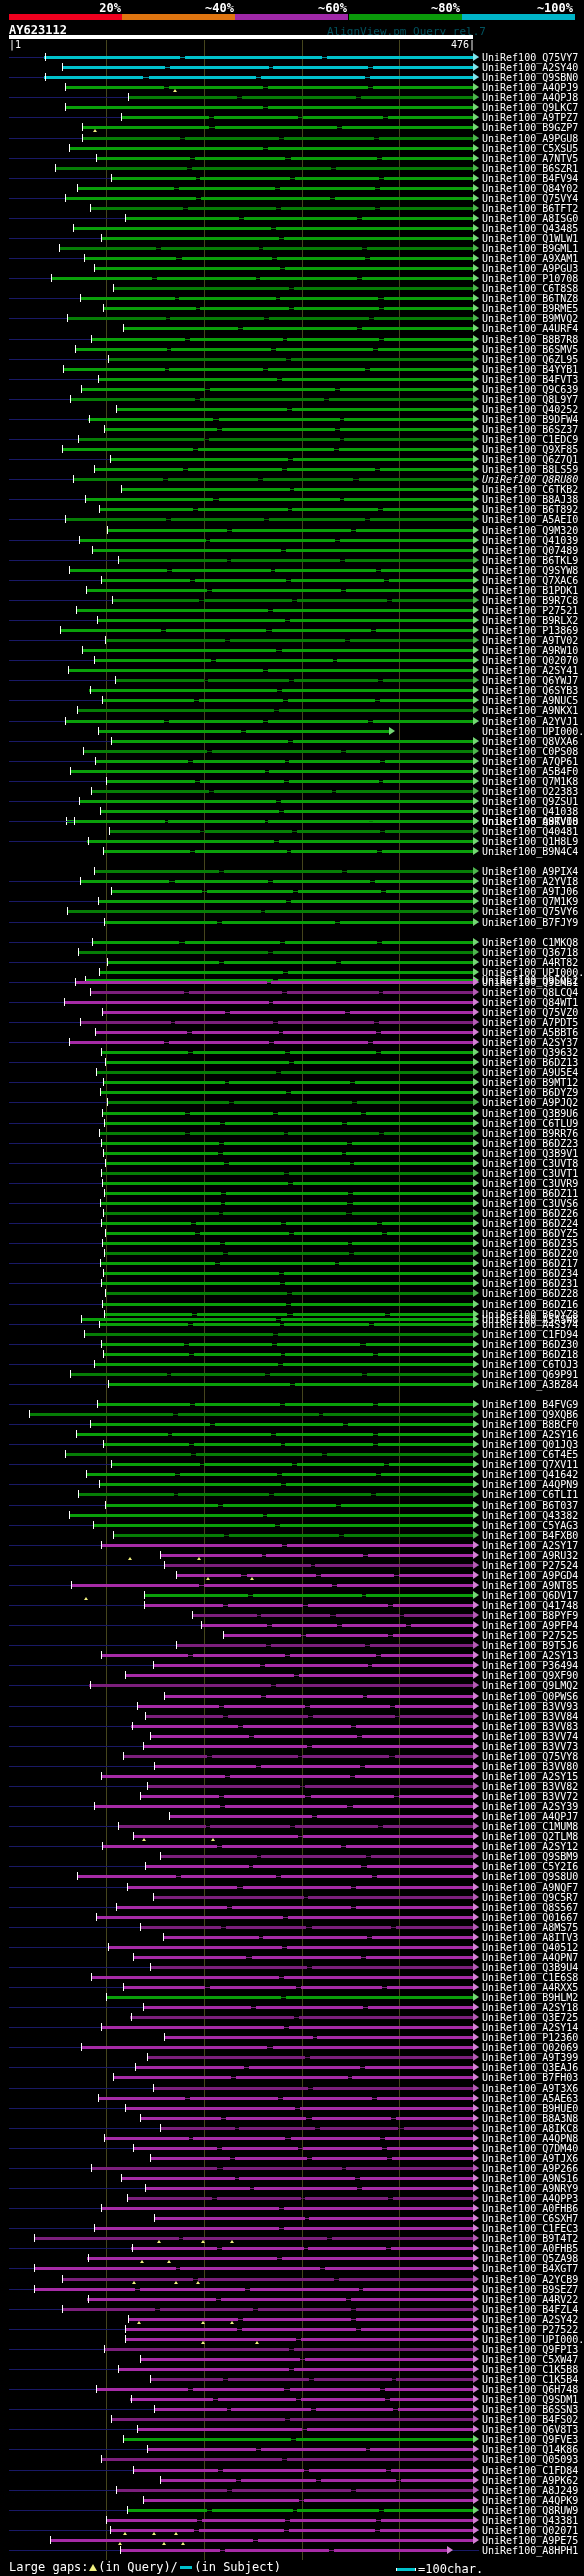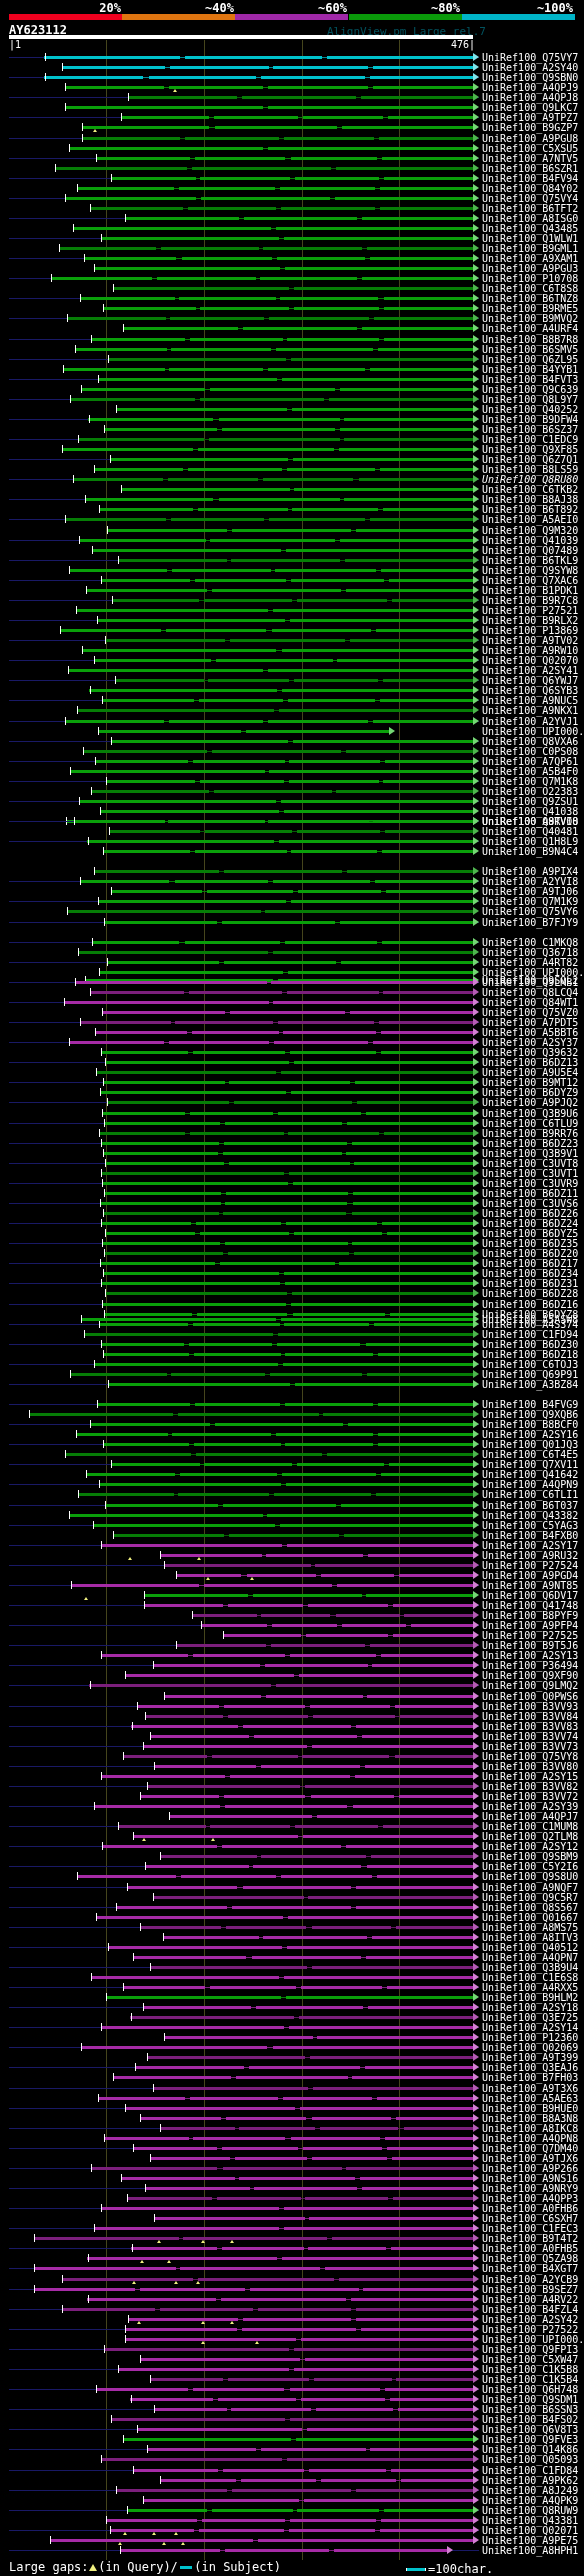--- a/index.html
+++ b/index.html
@@ -19,42 +19,42 @@
   .stripe{position:absolute;left:9.1px;top:4.6px;height:1.8px;background:#191965;}
   .thin{position:absolute;top:4.6px;height:1.8px;}
   .thick{position:absolute;top:3.7px;height:3.7px;}
   .tick{position:absolute;top:0.9px;width:0.9px;height:8.2px;background:#fff;}
   .arrow{position:absolute;top:0.9px;width:0;height:0;border-top:4.6px solid transparent;border-bottom:4.6px solid transparent;}
   .gapmark{position:absolute;top:7.3px;width:0;height:0;border-left:2.7px solid transparent;border-right:2.7px solid transparent;border-bottom:3.7px solid #f0f080;}
   .row-label{position:absolute;left:482px;top:0px;font-size:10px;color:#fff;white-space:nowrap;}
   #footer-left{left:9.1px;top:2560px;font-size:12px;color:#fff;}
   #footer-left .tri{display:inline-block;width:0;height:0;border-left:4.6px solid transparent;border-right:4.6px solid transparent;border-bottom:7.3px solid #f0f080;margin:0 0.9px;}
   #footer-left .subj-dash{display:inline-block;width:12.8px;height:2.7px;background:#00c2cc;vertical-align:middle;margin:0 1.8px;}
-  #scale-legend{left:406px;top:2562px;font-size:12px;color:#fff;}
+  #scale-legend{left:396px;top:2562px;font-size:12px;color:#fff;}
   #scale-legend .swatch{display:inline-block;width:18.3px;height:3.7px;background:#00c2cc;border-left:0.9px solid #fff;border-right:0.9px solid #fff;vertical-align:middle;margin-right:1.8px;}
 </style>
 </head>
 <body>
 
 <div id="key-labels" class="abs" style="left:0;top:0;width:585px;height:13.7px;">
     <span style="left: 66px; width: 55px; text-align: right;">20%</span>
     <span style="left: 179px; width: 55px; text-align: right;">~40%</span>
     <span style="left: 292px; width: 55px; text-align: right;">~60%</span>
     <span style="left: 405px; width: 55px; text-align: right;">~80%</span>
     <span style="left: 518px; width: 55px; text-align: right;">~100%</span>
   </div>
 <div id="key-bar" class="abs" style="left:0;top:13.7px;width:585px;height:6.4px;">
     <div style="left: 9.1px; width: 113px; background: rgb(240, 0, 30);"></div>
     <div style="left: 122px; width: 113px; background: rgb(224, 117, 16);"></div>
     <div style="left: 235px; width: 113px; background: rgb(160, 40, 168);"></div>
     <div style="left: 349px; width: 113px; background: rgb(10, 154, 10);"></div>
     <div style="left: 462px; width: 113px; background: rgb(0, 180, 200);"></div>
   </div>
 <div id="query-id" class="abs">AY623112</div>
-<div id="watermark" class="abs">AlignView.pm Large rel.7</div>
+<div id="watermark" class="abs">AlignView.pm Query rel.7</div>
 <div id="query-bar" class="abs"></div>
 <div id="ruler-start" class="abs">|1</div>
 <div id="ruler-end" class="abs">476|</div>
 
 <div id="rows">
     <div class="gridline" style="left: 106px;"></div>
     <div class="gridline" style="left: 204px;"></div>
     <div class="gridline" style="left: 302px;"></div>
     <div class="gridline" style="left: 399px;"></div>
     <div class="hit-row" style="top: 52px;">

